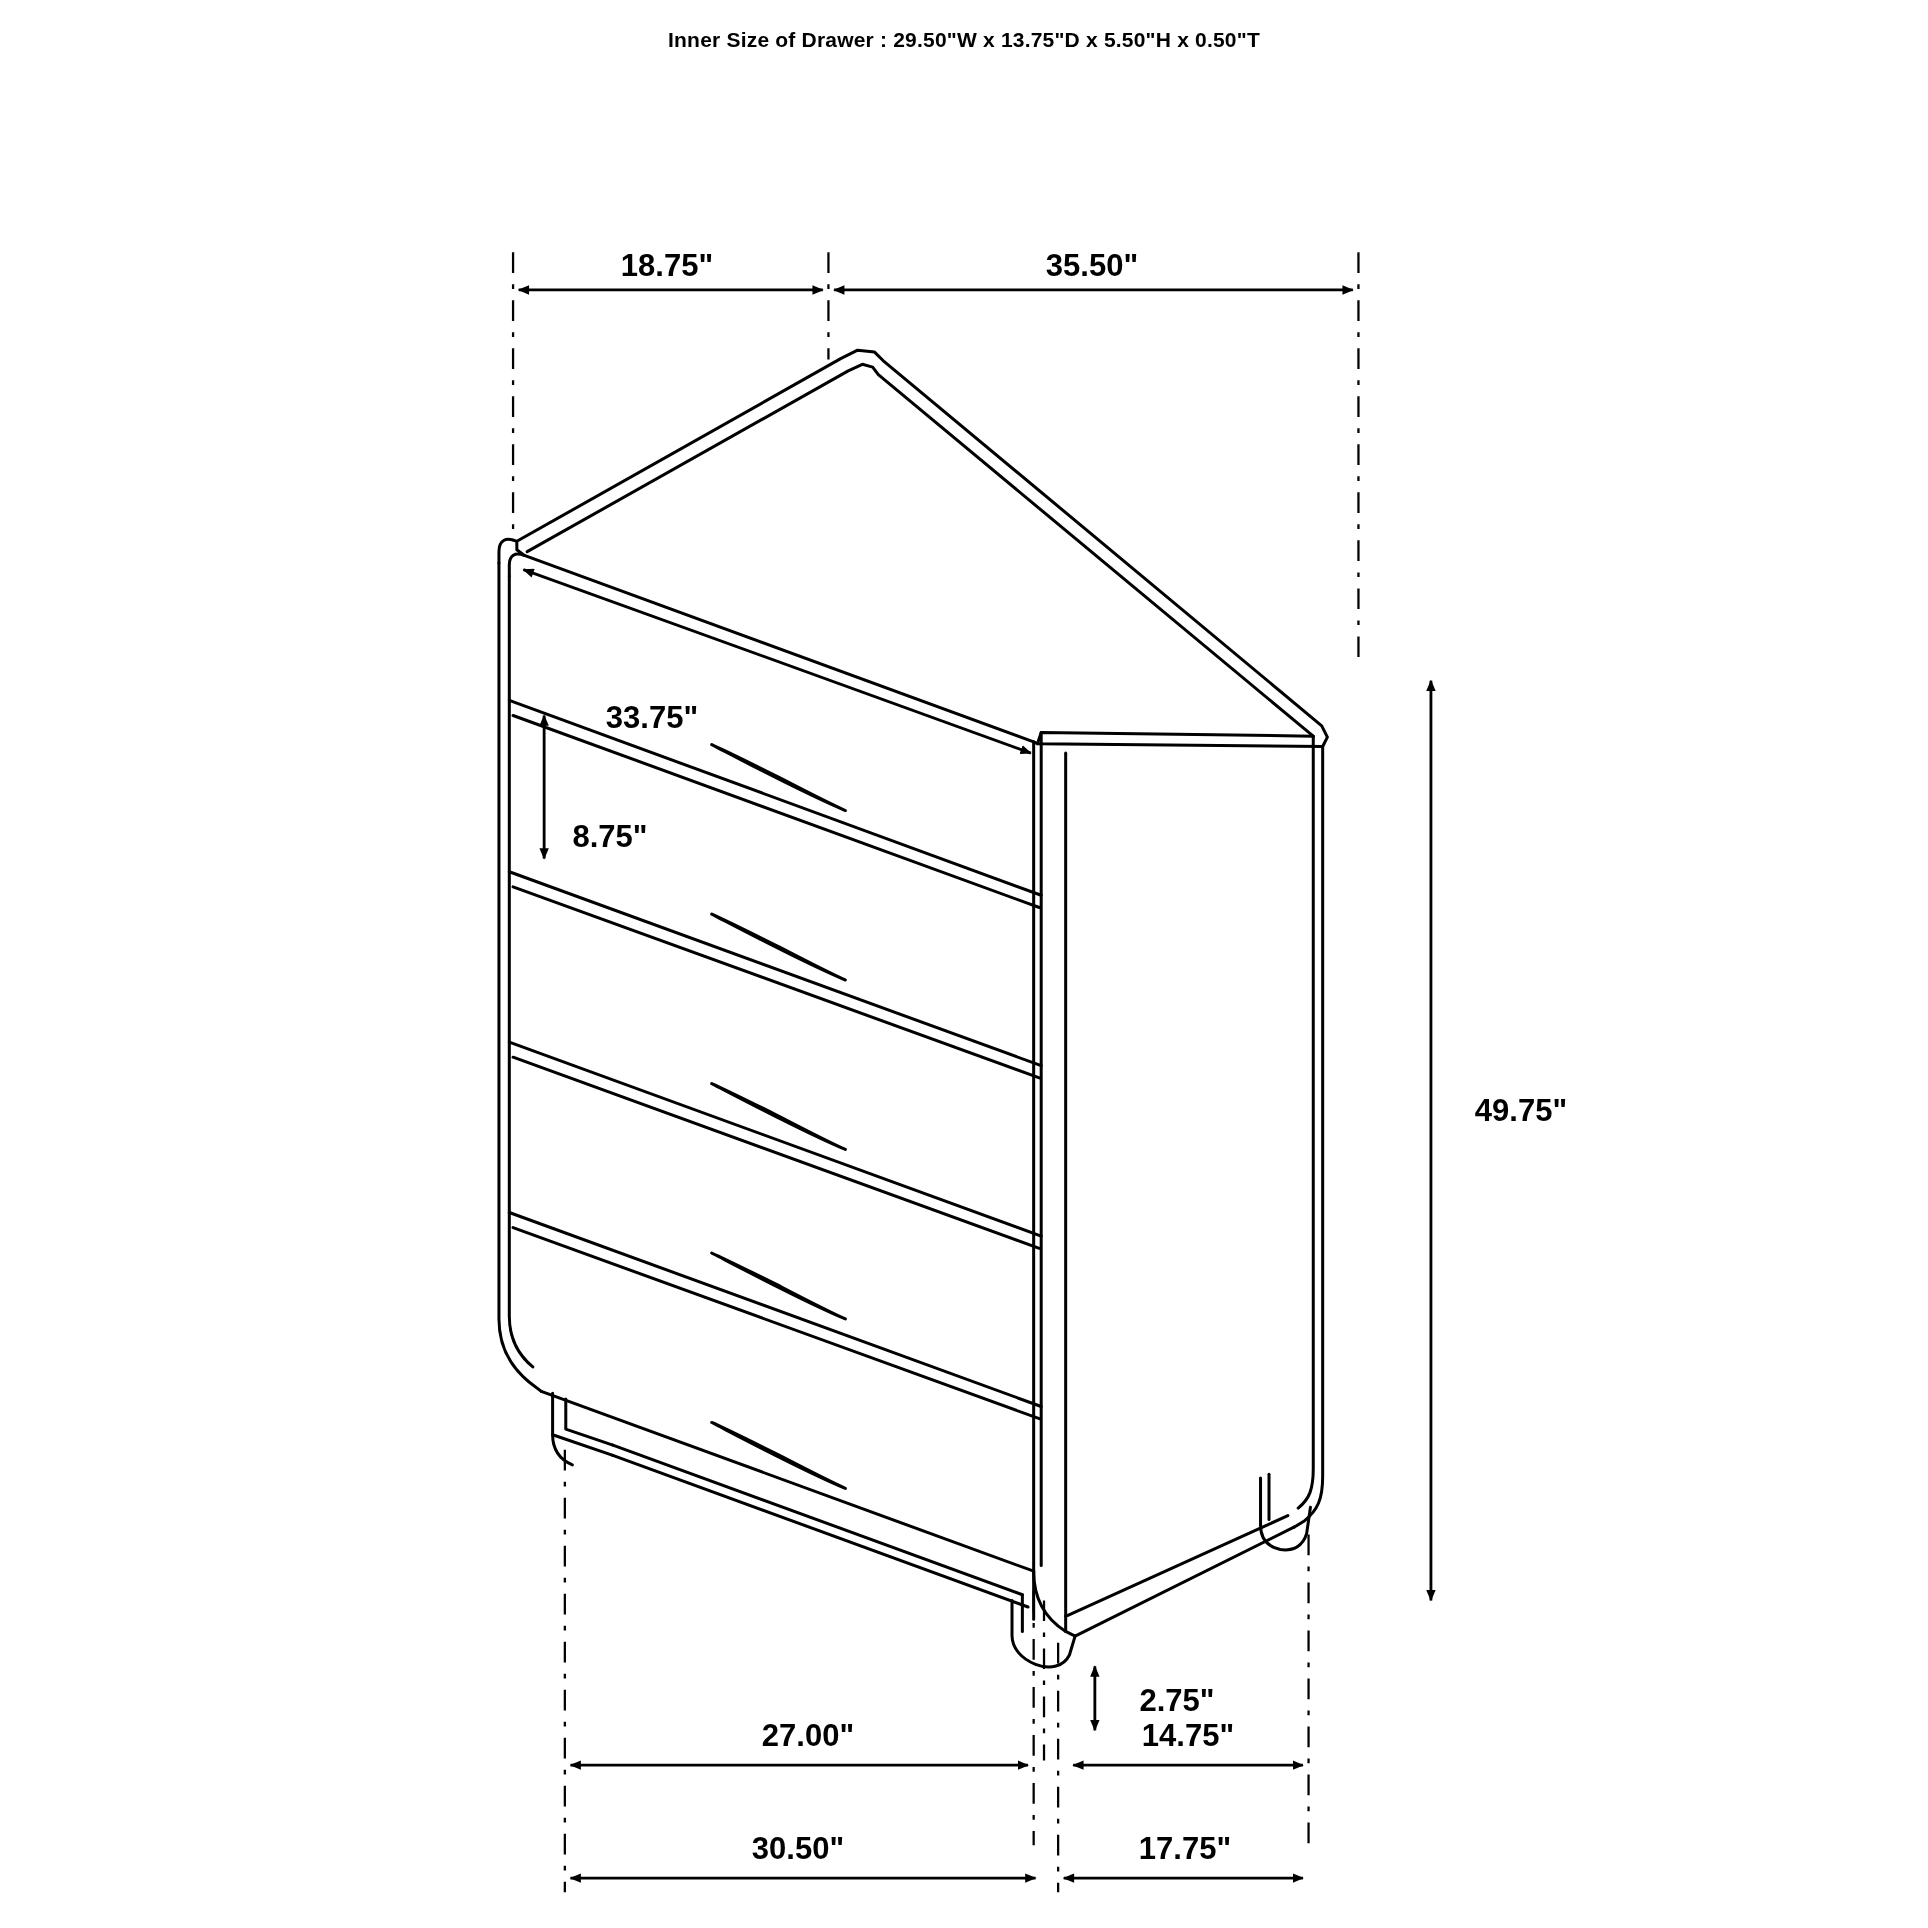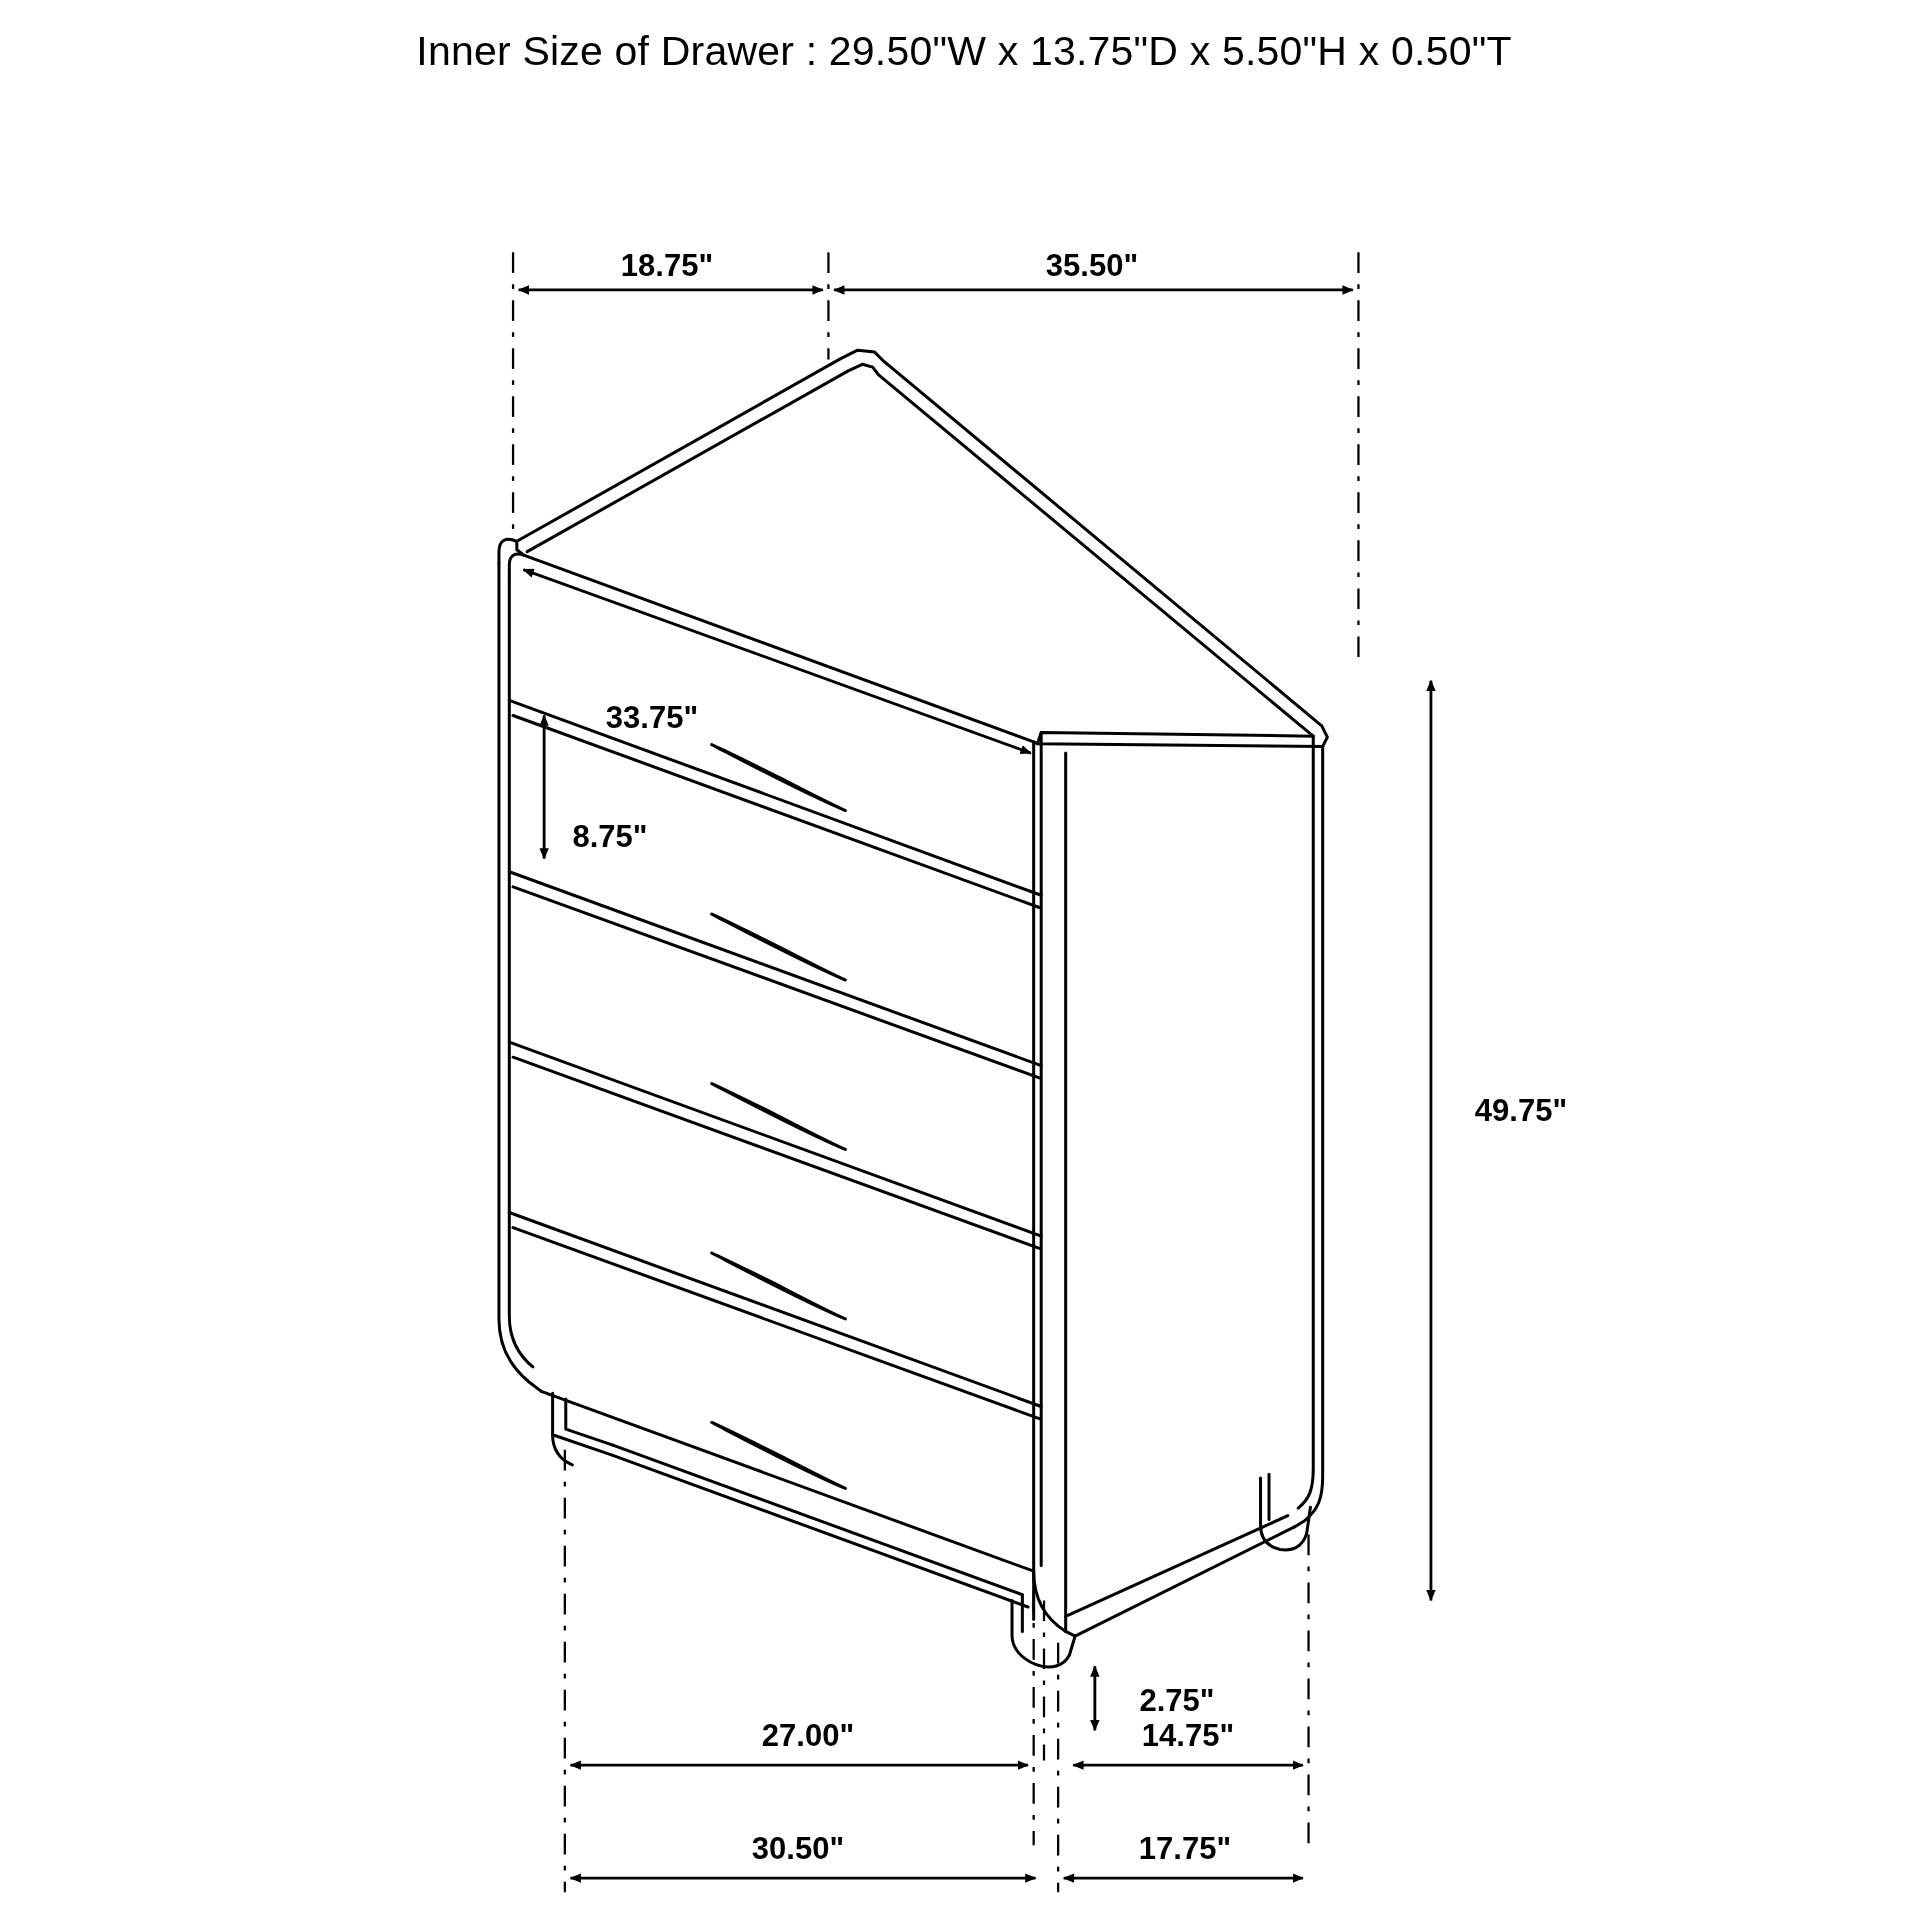--- a/index.html
+++ b/index.html
@@ -19,22 +19,22 @@
     position: relative;
     width: 1928px;
     height: 1928px;
   }
   #title {
     position: absolute;
     left: 0;
     top: 28px;
     width: 1928px;
     text-align: center;
-    font-size: 41px;
-    font-weight: normal;
+    font-size: 21px;
+    font-weight: bold;
     letter-spacing: 0.2px;
   }
   svg.drawing {
     position: absolute;
     left: 0;
     top: 0;
     width: 1928px;
     height: 1928px;
   }
   .dimlabel {

